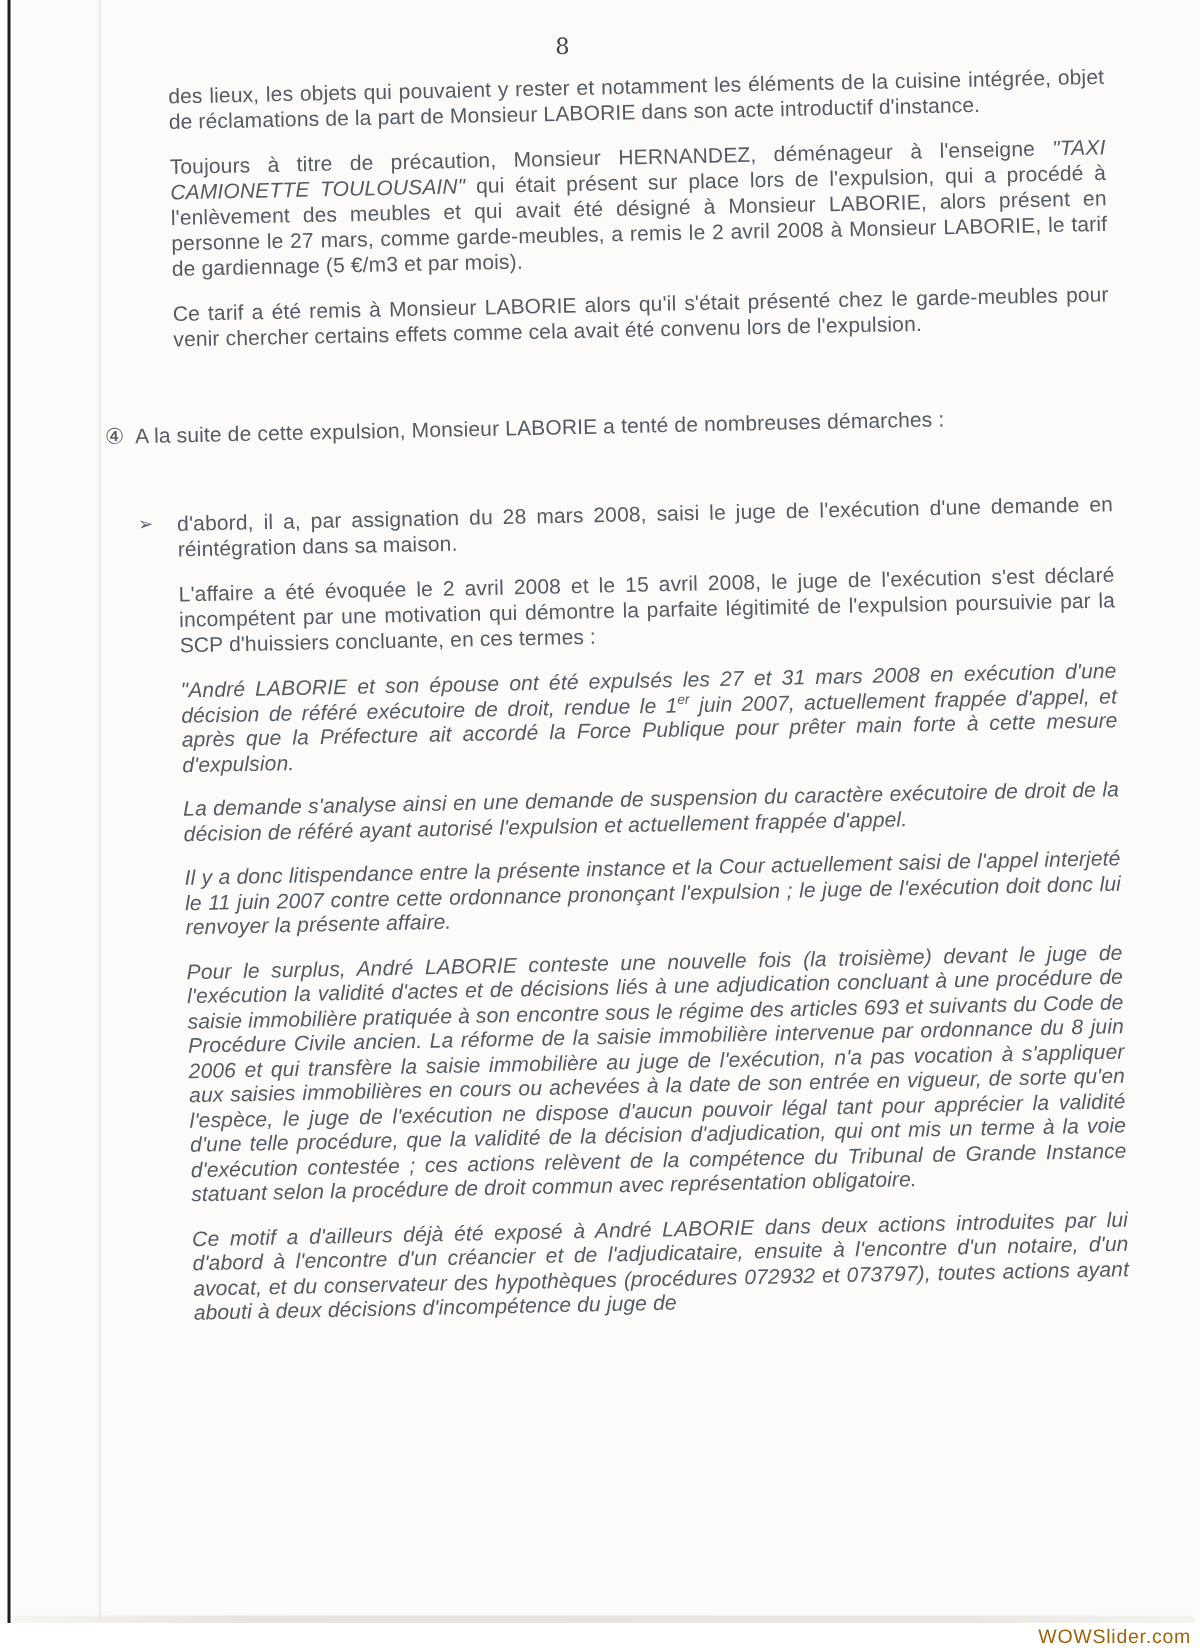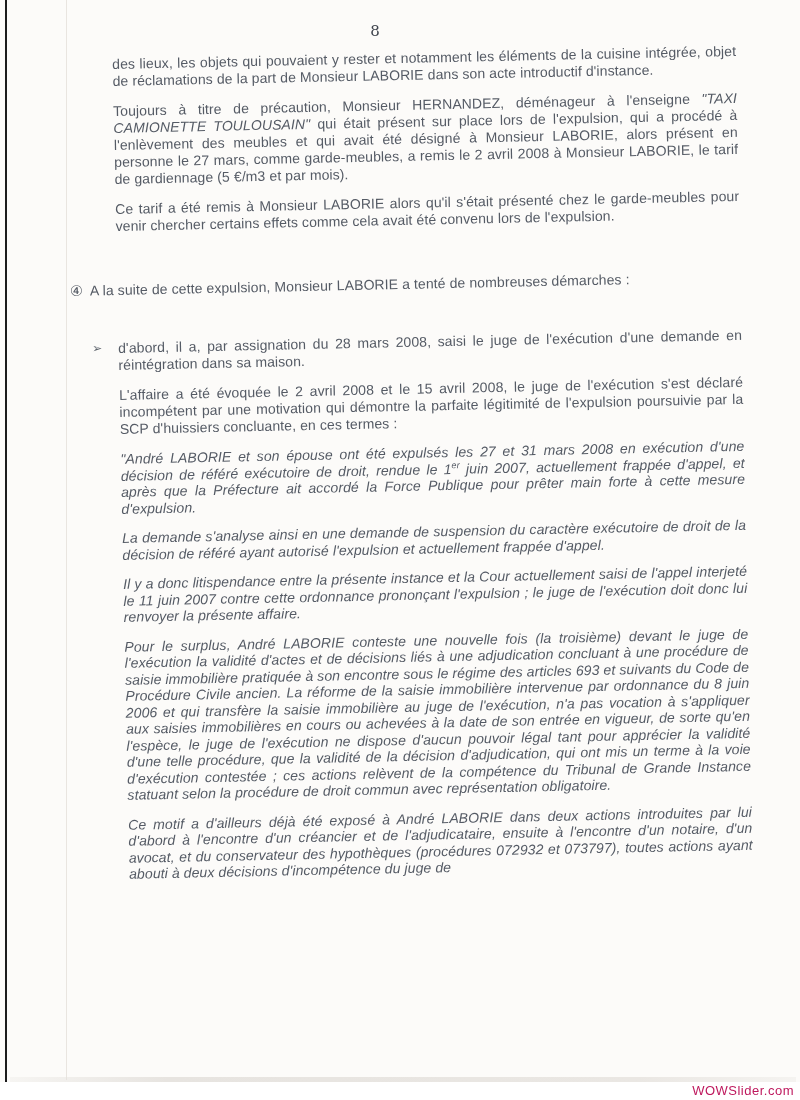--- a/index.html
+++ b/index.html
@@ -99,21 +99,21 @@
     font-size: 9px;
     line-height: 0;
     vertical-align: super;
   }
   .watermark {
     position: absolute;
     right: 6px;
     top: 1083px;
     font-size: 13px;
     letter-spacing: 0.5px;
-    color: #be185d;
+    color: #a16207;
     margin-left: 44px;
   }
 </style>
 </head>
 <body>
 
 <div class="page">
   <div class="scan-edge-line"></div>
   <div class="crease-line"></div>
 

